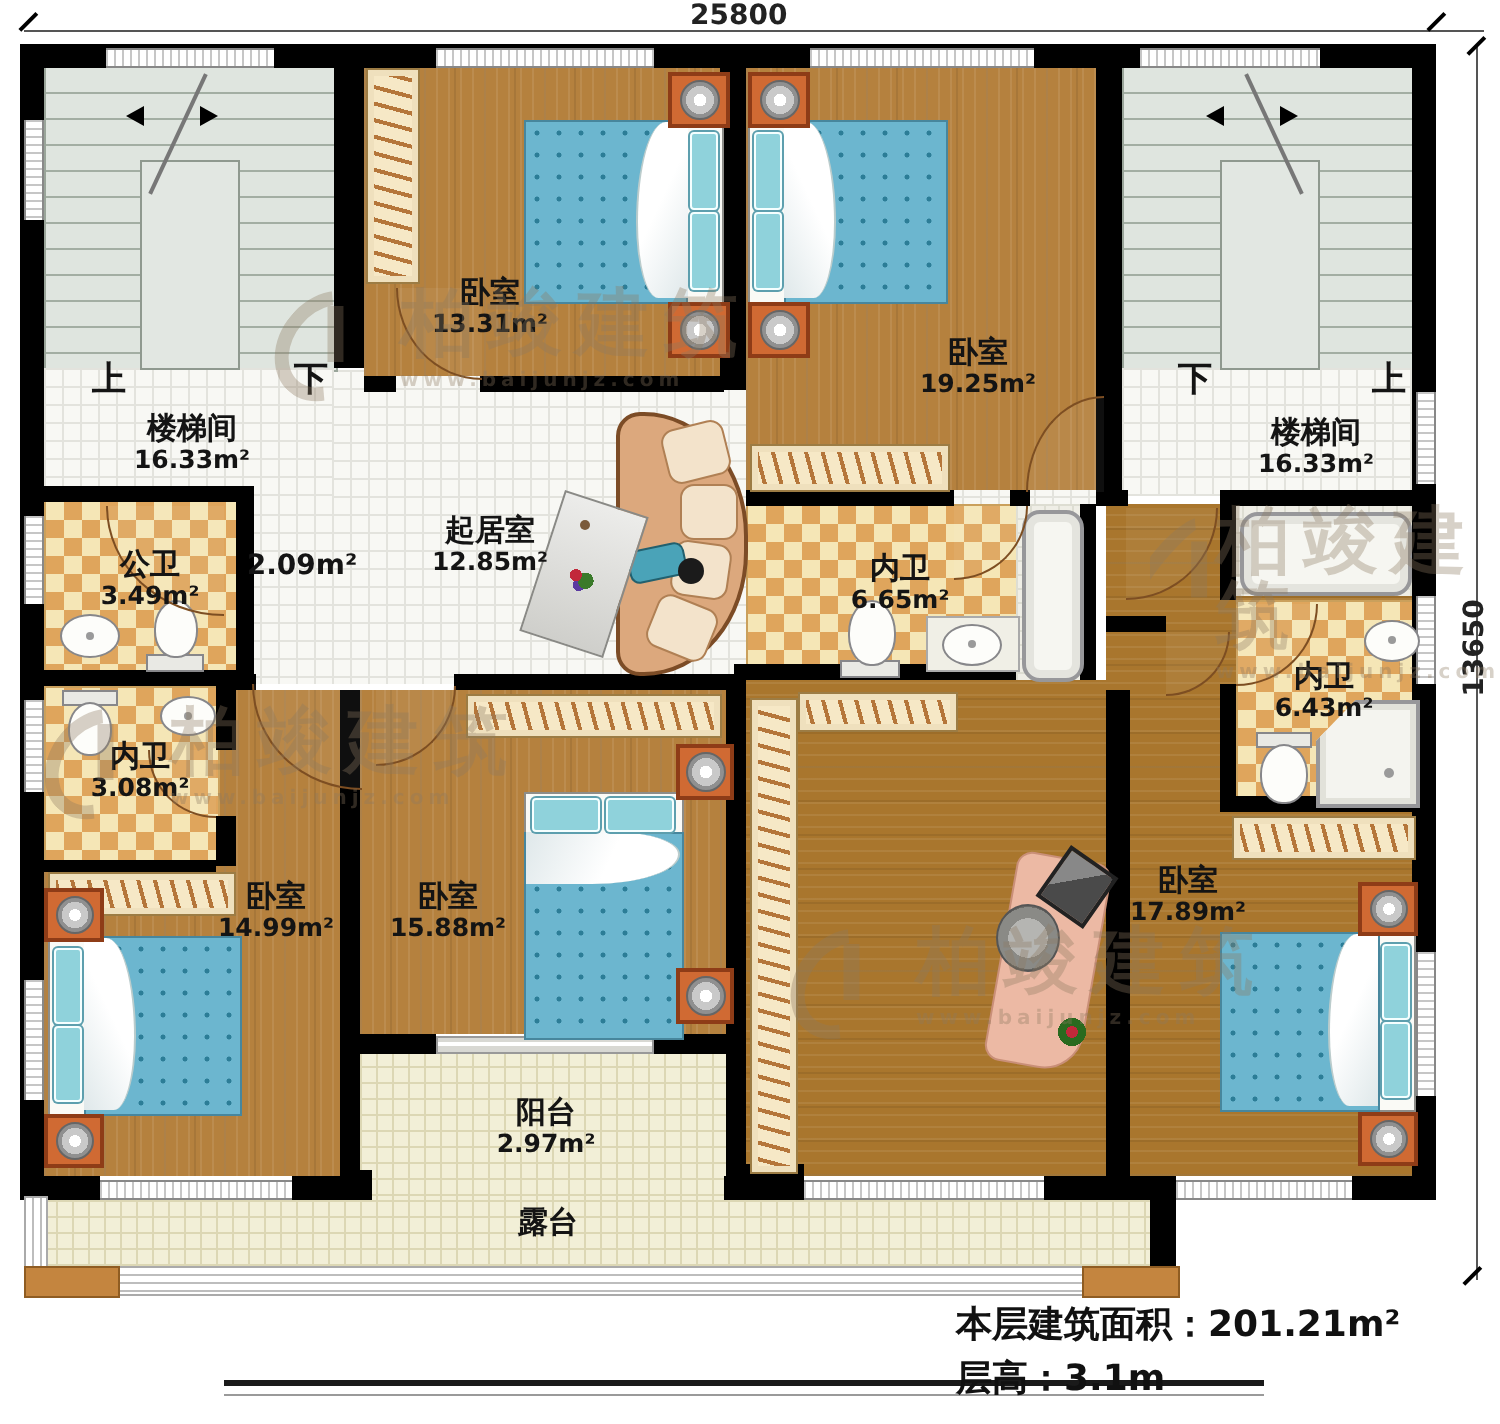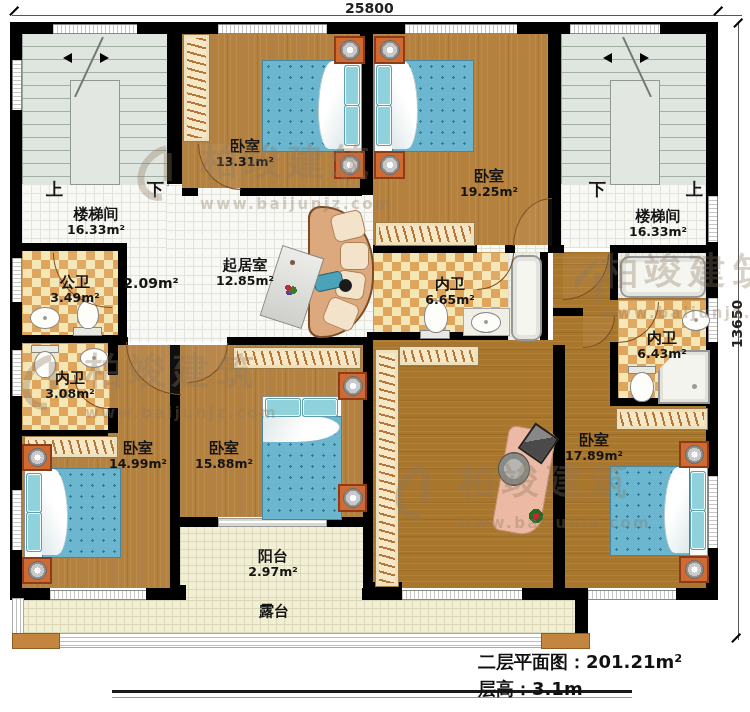--- a/index.html
+++ b/index.html
@@ -52,21 +52,21 @@
   .lbl{position:absolute;transform:translateX(-50%);text-align:center;color:#141414;font-weight:bold;line-height:1.12;white-space:nowrap;}
   .rname{font-size:15px;}
   .rarea{font-size:12.5px;}
   .updown{position:absolute;font-size:17px;font-weight:bold;color:#141414;}
   .dimtxt{font-size:14px;font-weight:bold;color:#222;}
   
   .wm{position:absolute;color:#8d7a61;opacity:.34;display:flex;align-items:flex-start;pointer-events:none;}
   .wm-logo{width:34px;height:46px;border:7px solid currentColor;border-color:transparent transparent currentColor currentColor;border-radius:50%;transform:rotate(40deg);margin-right:12px;position:relative;}
   .wm-logo:after{content:"";position:absolute;left:12px;top:2px;width:8px;height:28px;background:currentColor;transform:rotate(-40deg);}
   .wm-brand{font-size:37px;font-weight:bold;letter-spacing:7px;line-height:1;}
-  .wm-url{font-size:15px;font-weight:bold;letter-spacing:2.5px;margin-top:15px;}
+  .wm-url{font-size:10px;font-weight:bold;letter-spacing:2.5px;margin-top:5px;}
   
   .tb-title{position:absolute;font-size:43px;font-weight:bold;color:#111;letter-spacing:8px;}
   .tb-scale{position:absolute;font-size:29px;color:#222;}
   .tb-line{position:absolute;font-size:18px;font-weight:bold;color:#111;}
   .sofa{background:#dca87d;border:2px solid #7c4c26;border-radius:12px 52px 52px 12px / 12px 62px 62px 12px;}
   .cushion{background:#f3e3cb;border:1.5px solid #b08054;border-radius:7px;}
 </style>
 </head>
 <body>
 
@@ -382,16 +382,16 @@
   <div class="wm" style="left:398px;top:462px;">
     <div class="wm-logo"></div>
     <div>
         <div class="wm-brand">柏竣建筑</div>
         <div class="wm-url">www.baijunjz.com</div>
       </div>
   </div>
 
   <div class="abs" style="left:112px;top:690px;width:520px;height:2.5px;background:#1a1a1a;"></div>
   <div class="abs" style="left:112px;top:697px;width:520px;height:1px;background:#9a9a9a;"></div>
-  <div class="tb-line" style="left:478px;top:650px;">二层平面图：201.21m²</div>
+  <div class="tb-line" style="left:478px;top:650px;">本层建筑面积：201.21m²</div>
   <div class="tb-line" style="left:478px;top:677px;">层高：3.1m</div>
 
 </div>
 
 </body></html>

